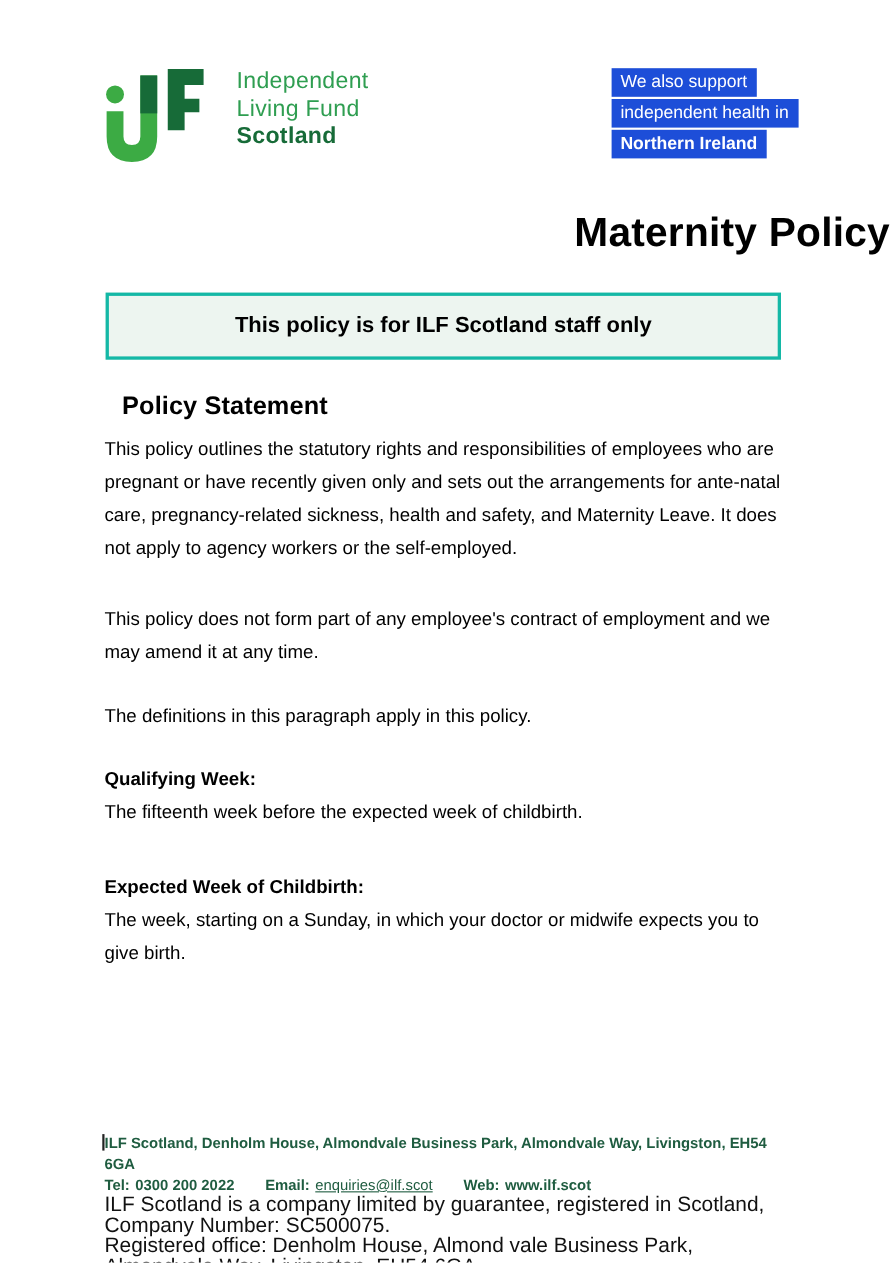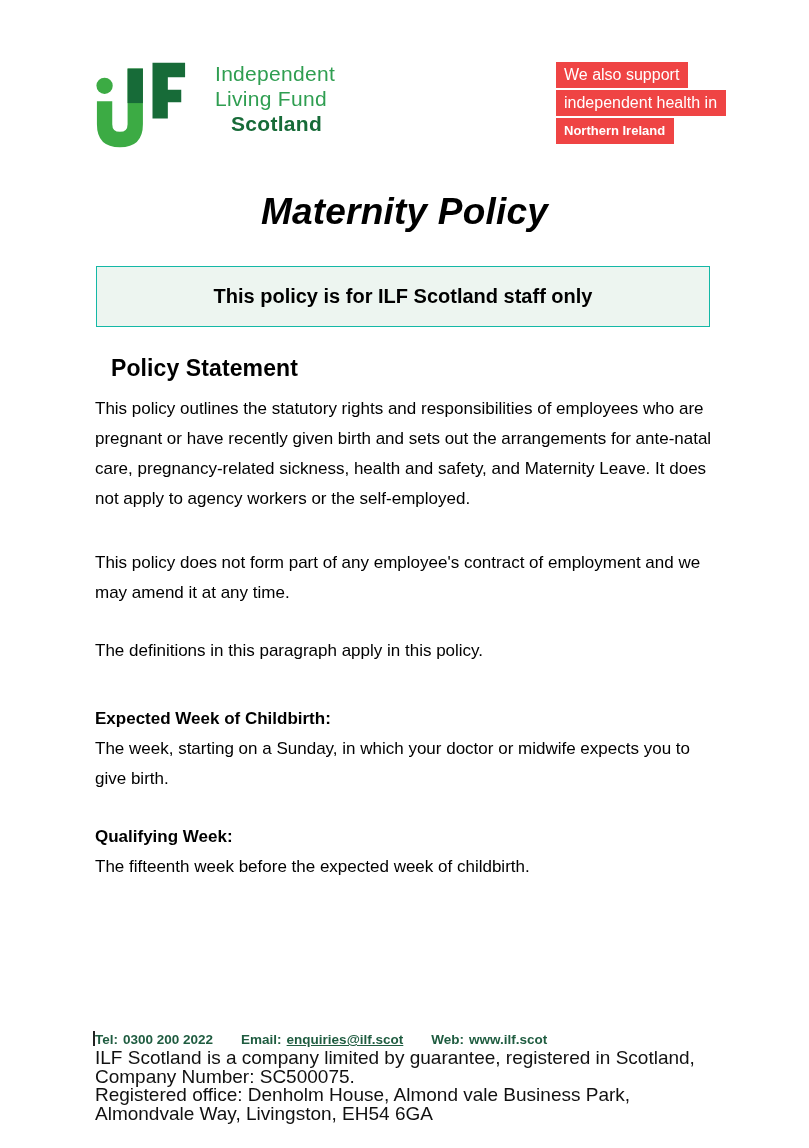--- a/index.html
+++ b/index.html
@@ -24,62 +24,61 @@
     gap: 28px;
   }
   .logo-mark { width: 92px; height: 96px; }
   .logo-text {
     padding-top: 4px;
     font-size: 21px;
     line-height: 25px;
     letter-spacing: 0.3px;
   }
   .logo-text .lt-green { color: #2f9e51; font-weight: 500; }
-  .logo-text .lt-dark  { color: #176b38; font-weight: bold; margin-left: 16px; }
+  .logo-text .lt-dark  { color: #176b38; font-weight: bold; }
 
   .badges {
     position: absolute;
     left: 556px;
     top: 62px;
     display: flex;
     flex-direction: column;
     align-items: flex-start;
     gap: 2px;
   }
   .badge {
     display: inline-block;
-    background: #ef4444;
+    background: #1d4ed8;
     color: #ffffff;
     font-size: 16px;
     line-height: 19px;
     padding: 3px 9px 4px 8px;
     white-space: nowrap;
   }
-  .badge.bold { font-weight: bold; font-size: 13px; }
+  .badge.bold { font-weight: bold; font-size: 16px; }
 
   
   .doc-title {
     position: absolute;
     top: 191px;
     left: 0;
     width: 100%;
-    text-align: center;
+    text-align: right;
     font-size: 37px;
     font-weight: bold;
     letter-spacing: 0.2px;
-    font-style: italic;
   }
   .notice-box {
     position: absolute;
     top: 266px;
     left: 96px;
     width: 614px;
     height: 61px;
     background: #edf5f0;
-    border: 1px solid #14b8a6;
+    border: 3px solid #14b8a6;
     display: flex;
     align-items: center;
     justify-content: center;
   }
   .notice-box span {
     font-size: 20px;
     font-weight: bold;
   }
 
   
@@ -126,21 +125,21 @@
   }
   .footer-contacts {
     display: flex;
     gap: 28px;
     white-space: nowrap;
   }
   .footer-contacts .pair { display: inline-flex; gap: 5px; }
   .email-link {
     color: #1f5c40;
     text-decoration: underline;
-    font-weight: bold;
+    font-weight: normal;
     cursor: pointer;
   }
   .footer-black {
     color: #111111;
     font-size: 19px;
     line-height: 18.5px;
     font-weight: normal;
   }
   .caret {
     position: absolute;
@@ -182,39 +181,40 @@
 
   <div class="doc-title">Maternity Policy</div>
 
   <div class="notice-box">
     <span>This policy is for ILF Scotland staff only</span>
   </div>
 
   <div class="content">
 
     <h2 class="sec-heading">Policy Statement</h2>
-    <p class="para-gap">This policy outlines the statutory rights and responsibilities of employees who are pregnant or have recently given birth and sets out the arrangements for ante-natal care, pregnancy-related sickness, health and safety, and Maternity Leave. It does not apply to agency workers or the self-employed.</p>
+    <p class="para-gap">This policy outlines the statutory rights and responsibilities of employees who are pregnant or have recently given only and sets out the arrangements for ante-natal care, pregnancy-related sickness, health and safety, and Maternity Leave. It does not apply to agency workers or the self-employed.</p>
     <p class="section-gap">This policy does not form part of any employee's contract of employment and we may amend it at any time.</p>
 
     <p>The definitions in this paragraph apply in this policy.</p>
+
+    <div class="def-block tight">
+      <div class="def-term">Qualifying Week:</div>
+      <p>The fifteenth week before the expected week of childbirth.</p>
+    </div>
 
     <div class="def-block">
       <div class="def-term">Expected Week of Childbirth:</div>
       <p>The week, starting on a Sunday, in which your doctor or midwife expects you to give birth.</p>
     </div>
 
-    <div class="def-block tight">
-      <div class="def-term">Qualifying Week:</div>
-      <p>The fifteenth week before the expected week of childbirth.</p>
-    </div>
-
   </div>
 
   <div class="page-footer">
     <div class="caret"></div>
+    <div class="footer-green">ILF Scotland, Denholm House, Almondvale Business Park, Almondvale Way, Livingston, EH54 6GA</div>
     <div class="footer-green footer-contacts">
       <span class="pair">
         <span>Tel:</span>
         <span>0300 200 2022</span>
       </span>
       <span class="pair">
         <span>Email:</span>
         <a class="email-link">enquiries@ilf.scot</a>
       </span>
       <span class="pair">

